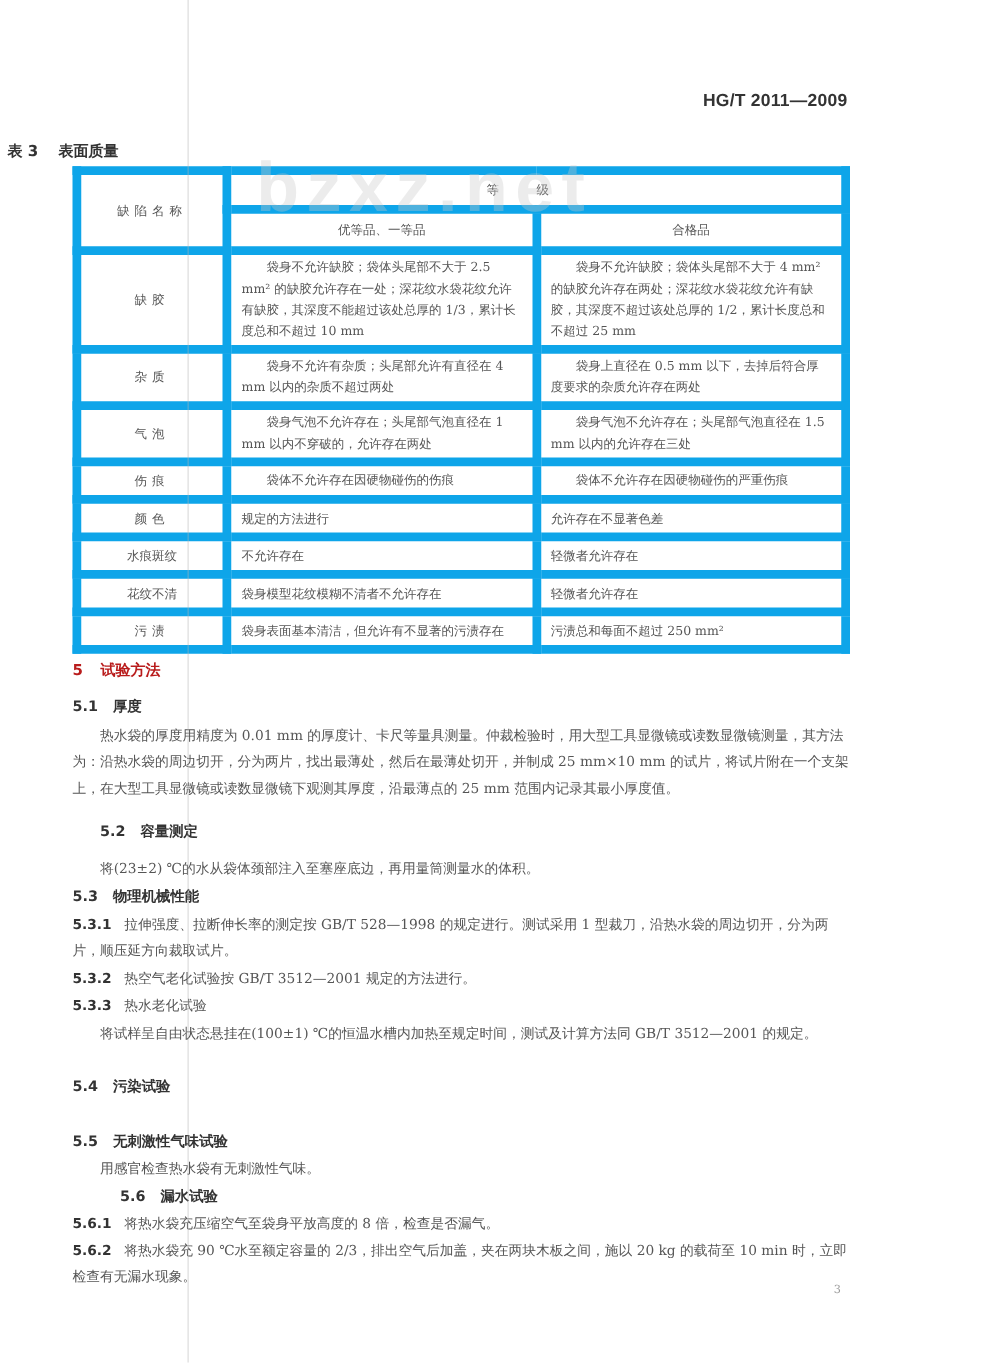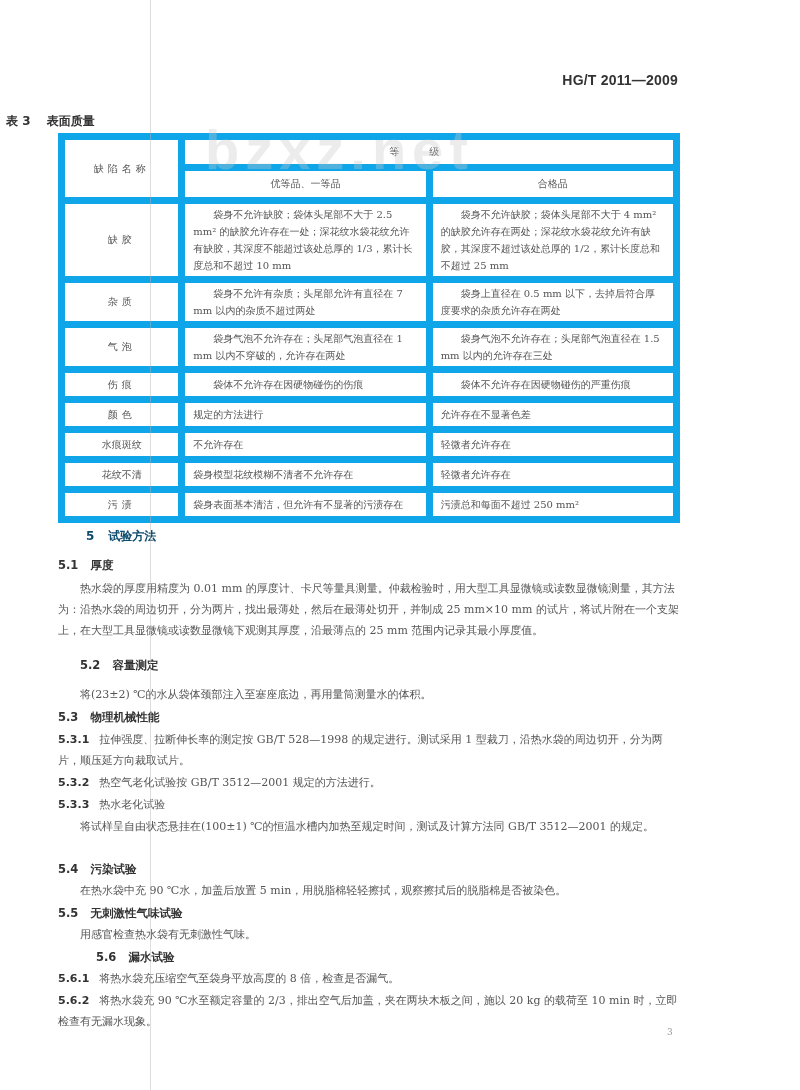--- a/index.html
+++ b/index.html
@@ -34,21 +34,21 @@
   }
   table.quality { border: 1.5px solid #555; }
   .c-name { width: 104px; text-align: center; letter-spacing: 4px; }
   .c-a { width: 240px; }
   .c-b { width: 240px; }
   .th-grade { height: 20px; text-align: center; letter-spacing: 30px; }
   .th-sub { height: 22px; text-align: center; }
   .indent { text-indent: 2em; line-height: 17px; }
   .r1 { height: 76px; } .r2 { height: 40px; } .r3 { height: 40px; }
   .r4 { height: 30px; } .r5 { height: 30px; } .r6 { height: 30px; } .r7 { height: 30px; } .r8 { height: 30px; }
-  .h1 { position: absolute; left: 58px; font-family: "DejaVu Sans", sans-serif; font-size: 12px; font-weight: bold; color: #0c4a6e; margin-left: 28px; }
+  .h1 { position: absolute; left: 58px; font-family: "DejaVu Sans", sans-serif; font-size: 12px; font-weight: bold; color: #b91c1c; }
   .h1 .num { margin-right: 14px; }
   .h2 { position: absolute; left: 58px; font-family: "DejaVu Sans", sans-serif; font-size: 11.5px; font-weight: bold; color: #333; }
   .h2 .num { margin-right: 12px; font-weight: bold; }
   .para { position: absolute; left: 58px; width: 622px; font-size: 11px; color: #555; line-height: 21px; }
   .para .num { font-family: "DejaVu Sans", sans-serif; font-weight: bold; color: #333; margin-right: 10px; }
   .ind { text-indent: 2em; }
   .page-num { position: absolute; left: 667px; top: 1027px; font-size: 9px; color: #999; }
 </style>
 </head>
 <body>
@@ -74,21 +74,21 @@
       <th class="th-sub c-a">优等品、一等品</th>
       <th class="th-sub c-b">合格品</th>
     </tr>
     <tr class="r1">
       <td class="c-name">缺胶</td>
       <td class="indent">袋身不允许缺胶；袋体头尾部不大于 2.5 mm² 的缺胶允许存在一处；深花纹水袋花纹允许有缺胶，其深度不能超过该处总厚的 1/3，累计长度总和不超过 10 mm</td>
       <td class="indent">袋身不允许缺胶；袋体头尾部不大于 4 mm² 的缺胶允许存在两处；深花纹水袋花纹允许有缺胶，其深度不超过该处总厚的 1/2，累计长度总和不超过 25 mm</td>
     </tr>
     <tr class="r2">
       <td class="c-name">杂质</td>
-      <td class="indent">袋身不允许有杂质；头尾部允许有直径在 7 mm 以内的杂质不超过两处</td>
+      <td class="indent">袋身不允许有杂质；头尾部允许有直径在 4 mm 以内的杂质不超过两处</td>
       <td class="indent">袋身上直径在 0.5 mm 以下，去掉后符合厚度要求的杂质允许存在两处</td>
     </tr>
     <tr class="r3">
       <td class="c-name">气泡</td>
       <td class="indent">袋身气泡不允许存在；头尾部气泡直径在 1 mm 以内不穿破的，允许存在两处</td>
       <td class="indent">袋身气泡不允许存在；头尾部气泡直径在 1.5 mm 以内的允许存在三处</td>
     </tr>
     <tr class="r4">
       <td class="c-name">伤痕</td>
       <td class="indent">袋体不允许存在因硬物碰伤的伤痕</td>
@@ -144,21 +144,20 @@
   </div>
 
   <div class="para" style="top:794px;">
     <span class="num">5.3.3</span><span>热水老化试验</span>
   </div>
   <div class="para ind" style="top:816px;">将试样呈自由状态悬挂在(100±1) ℃的恒温水槽内加热至规定时间，测试及计算方法同 GB/T 3512—2001 的规定。</div>
 
   <div class="h2" style="top:862px;">
     <span class="num">5.4</span><span>污染试验</span>
   </div>
-  <div class="para ind" style="top:880px;">在热水袋中充 90 ℃水，加盖后放置 5 min，用脱脂棉轻轻擦拭，观察擦拭后的脱脂棉是否被染色。</div>
 
   <div class="h2" style="top:906px;">
     <span class="num">5.5</span><span>无刺激性气味试验</span>
   </div>
   <div class="para ind" style="top:924px;">用感官检查热水袋有无刺激性气味。</div>
 
   <div class="h2" style="top:950px;margin-left:38px;">
     <span class="num">5.6</span><span>漏水试验</span>
   </div>
 

